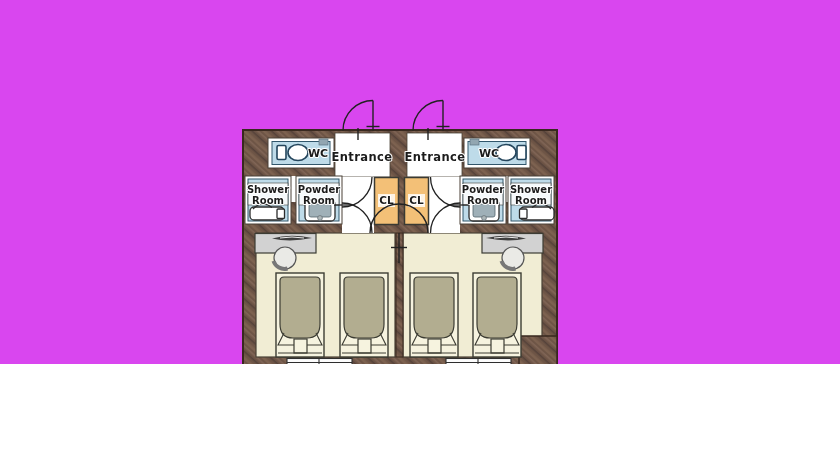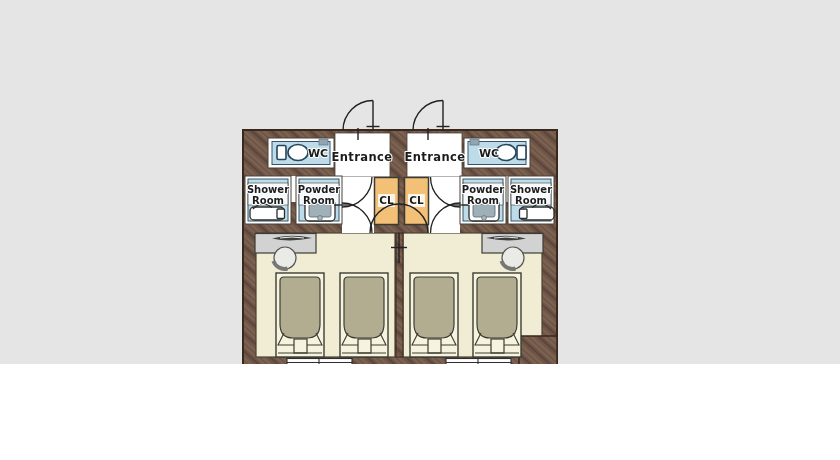--- a/index.html
+++ b/index.html
@@ -1,16 +1,16 @@
 <!DOCTYPE html>
 <html><head>
 <meta charset="utf-8">
 <style>
   html,body{margin:0;padding:0;background:#ffffff;}
-  .stage{position:relative;width:840px;height:364px;background:#e5e5e5;overflow:hidden;
+  .stage{position:relative;width:840px;height:364px;background:#d946ef;overflow:hidden;
          font-family:"DejaVu Sans", sans-serif;}
   svg{position:absolute;left:0;top:0;}
   text{font-family:"DejaVu Sans", sans-serif;font-weight:bold;fill:#1b1b1b;
        paint-order:stroke;stroke:#ffffff;stroke-width:2px;stroke-linejoin:round;}
   .t-wc{font-size:11px;}
   .t-entrance{font-size:11.5px;letter-spacing:.4px;}
   .t-room{font-size:10px;}
   .t-cl{font-size:10.5px;}
 </style>
 </head>

